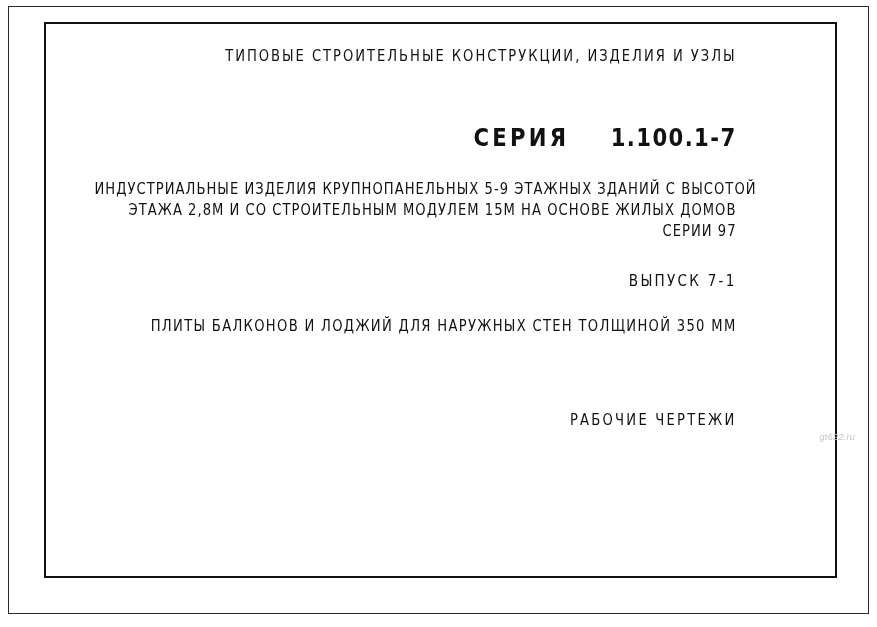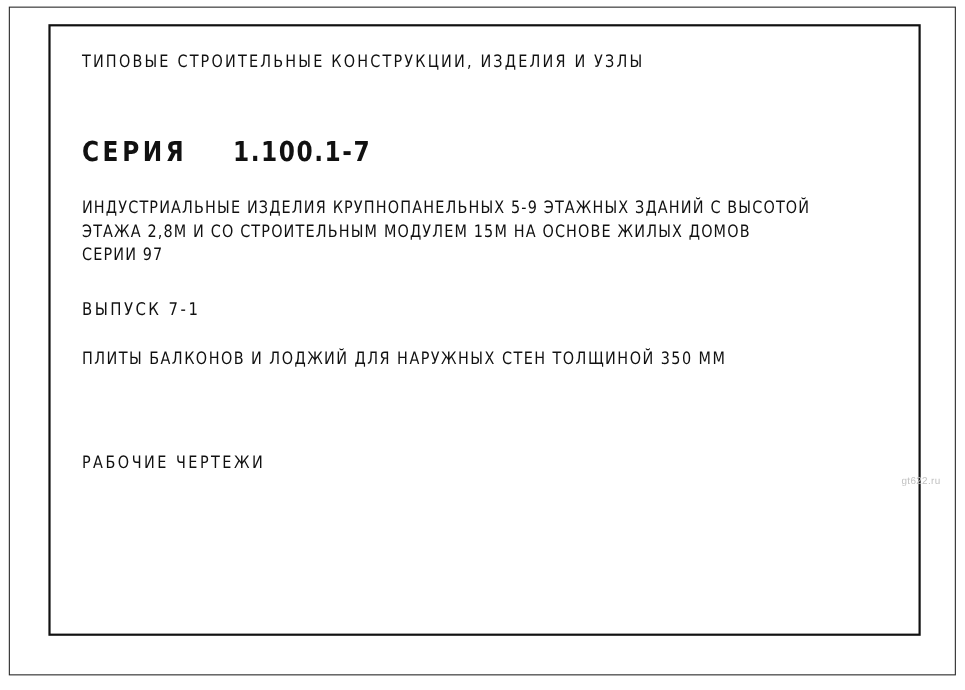--- a/index.html
+++ b/index.html
@@ -39,27 +39,27 @@
     left: 44px;
     top: 22px;
     width: 793px;
     height: 556px;
     border: 2px solid #111111;
     box-sizing: border-box;
   }
 
   .content {
     position: absolute;
-    left: 28px;
+    left: 48px;
     top: 22px;
     width: 735px;
     height: 556px;
     box-sizing: border-box;
     padding: 16px 26px;
-    text-align: left;
+    text-align: right;
   }
 
   
   .stencil {
     font-family: "DejaVu Sans", sans-serif;
     font-stretch: condensed;
     letter-spacing: 1.2px;
     text-transform: uppercase;
     color: #111111;
     transform: scaleX(0.94);
@@ -111,20 +111,21 @@
   }
 
   .watermark {
     position: absolute;
     right: 22px;
     top: 432px;
     font-family: "Liberation Sans", sans-serif;
     font-size: 9px;
     color: #c2c2c2;
     letter-spacing: 0.3px;
+    font-style: italic;
   }
 
   .scan-edge-left {
     position: absolute;
     left: 0;
     top: 0;
     width: 8px;
     height: 627px;
     background: #ffffff;
   }

